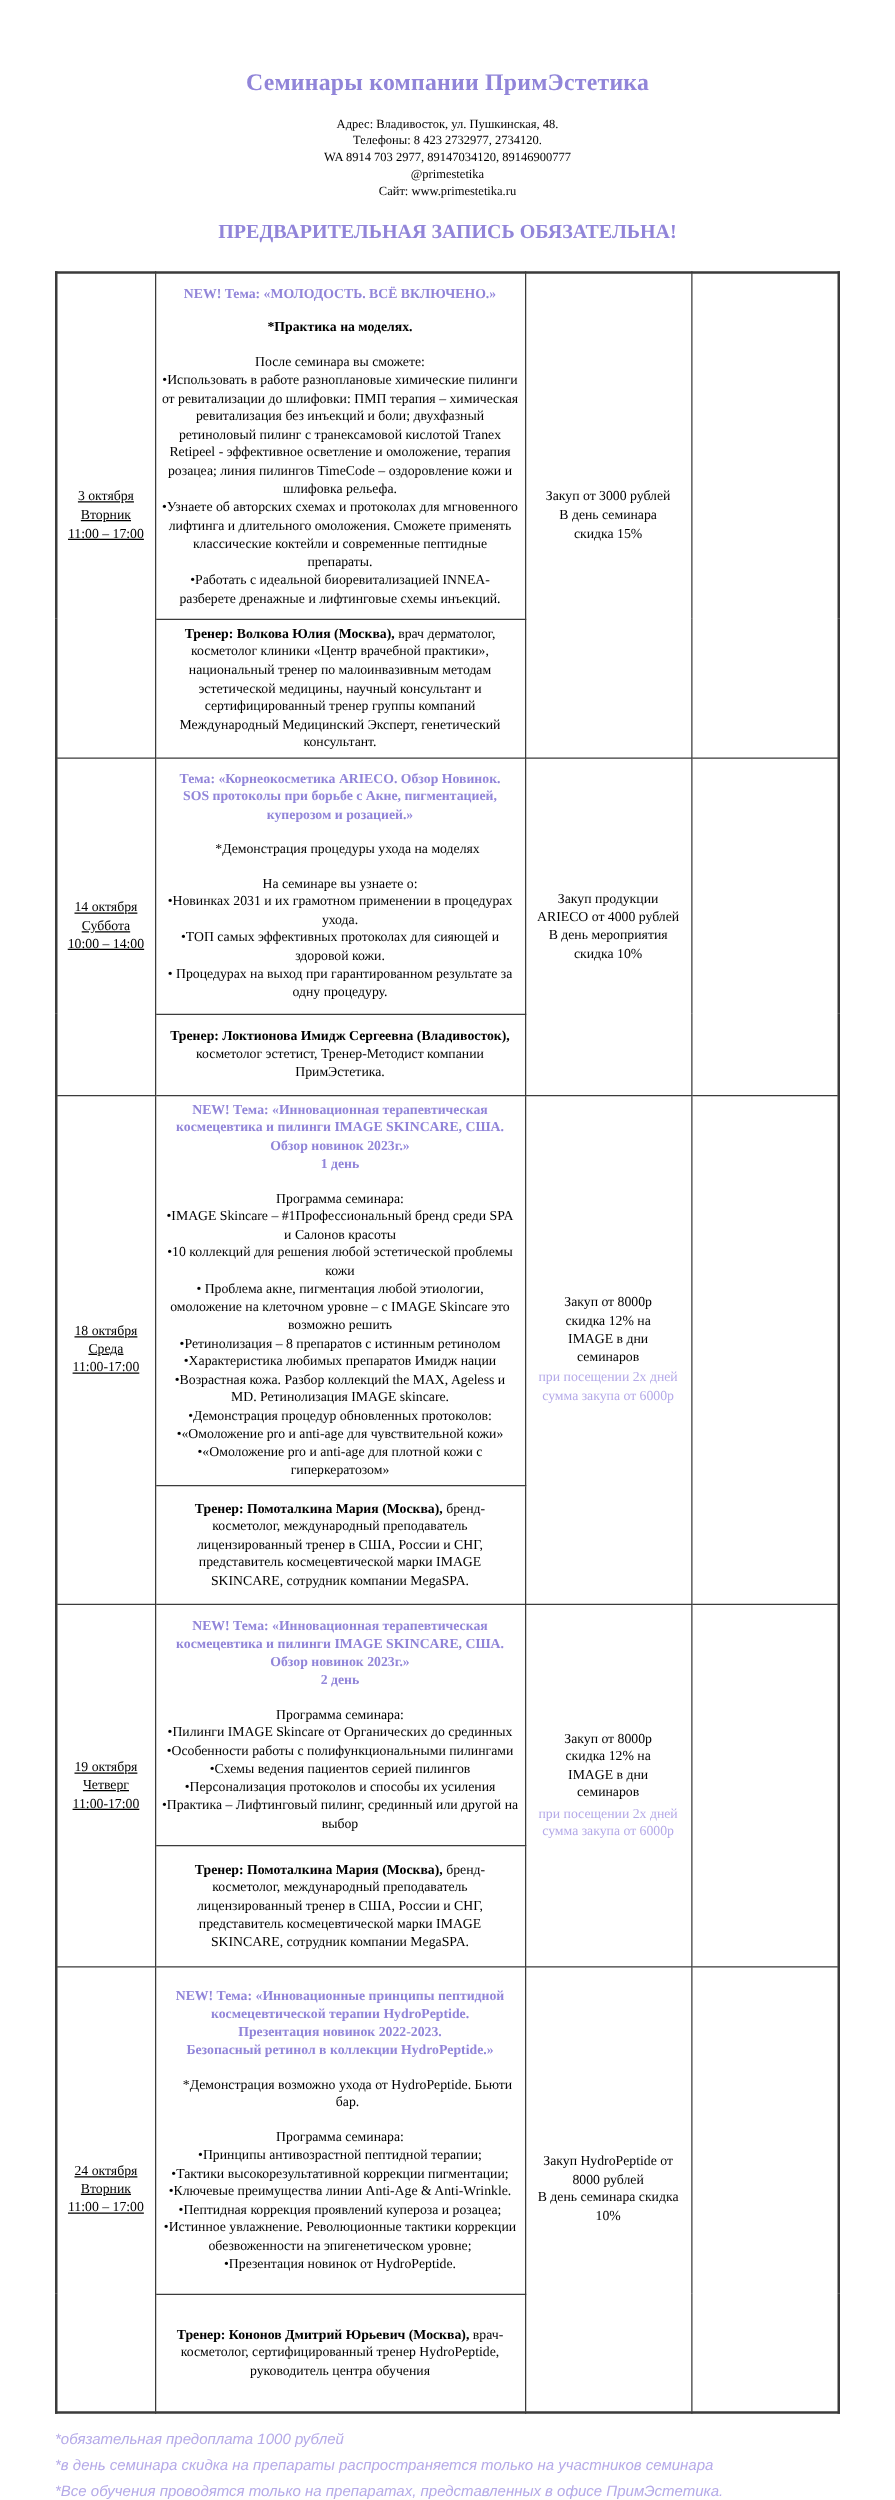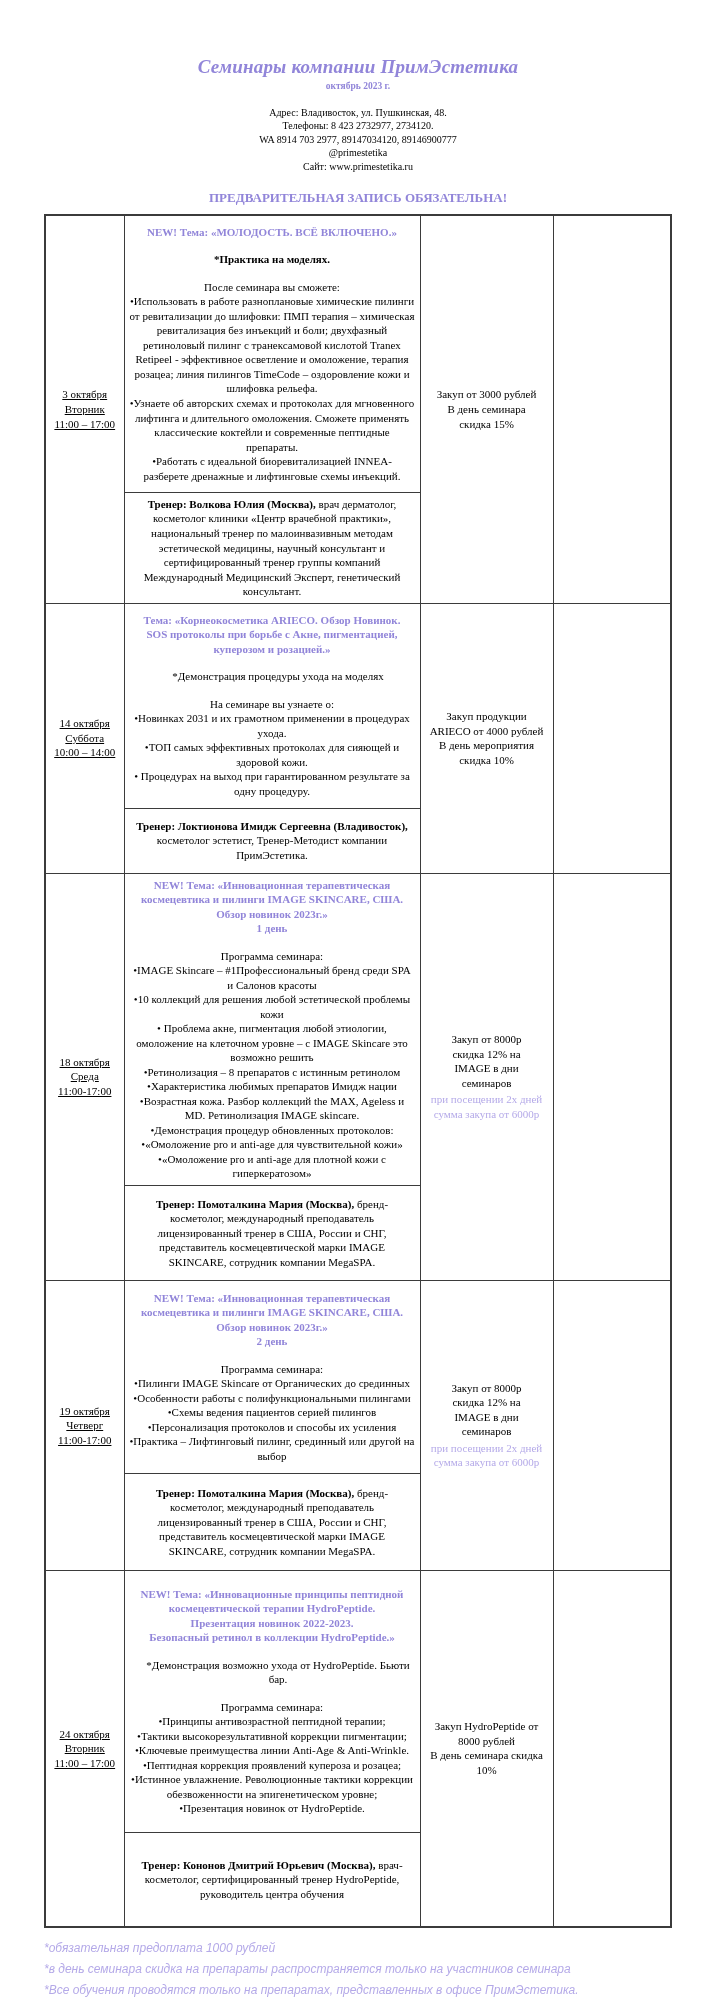--- a/index.html
+++ b/index.html
@@ -11,33 +11,33 @@
   html,body{margin:0;padding:0;background:#ffffff;}
   body{
     width:716px;min-height:2000px;
     font-family:"Liberation Serif", serif;
     color:var(--text);
     -webkit-font-smoothing:antialiased;
   }
   .page{padding-top:56px;}
   .doc-title{
     text-align:center;font-weight:bold;font-size:19px;
-    color:var(--accent);letter-spacing:.2px;font-style:italic;
+    color:var(--accent);letter-spacing:.2px;
   }
   .doc-subtitle{
     text-align:center;font-weight:bold;font-size:9.5px;
     color:var(--accent);margin-top:3px;
   }
   .address{
     text-align:center;font-size:10px;line-height:1.34;margin-top:15px;
     white-space:pre-line;
   }
   .notice{
-    text-align:center;font-weight:bold;font-size:13px;
-    color:var(--accent);margin-top:17px;margin-bottom:8px;
+    text-align:center;font-weight:bold;font-size:16px;
+    color:var(--accent);margin-top:17px;margin-bottom:22px;
   }
   table.schedule{
     width:626px;margin:0 auto;border-collapse:collapse;
     border:2px solid var(--border);table-layout:fixed;
   }
   table.schedule td{
     border:1px solid var(--border);
     font-size:11px;line-height:1.32;
     padding:4px 5px;vertical-align:middle;
   }
@@ -74,21 +74,20 @@
     color:var(--accent-light);
     white-space:pre-line;
   }
 </style>
 </head>
 <body>
 
 <div class="page">
 
   <div class="doc-title">Семинары компании ПримЭстетика</div>
-  <div class="doc-subtitle">октябрь 2023 г.</div>
   <div class="address">Адрес: Владивосток, ул. Пушкинская, 48.
 Телефоны: 8 423 2732977, 2734120.
 WA 8914 703 2977, 89147034120, 89146900777
 @primestetika
 Сайт: www.primestetika.ru</div>
   <div class="notice">ПРЕДВАРИТЕЛЬНАЯ ЗАПИСЬ ОБЯЗАТЕЛЬНА!</div>
 
   <table class="schedule">
     <colgroup>
       <col class="c-date">

